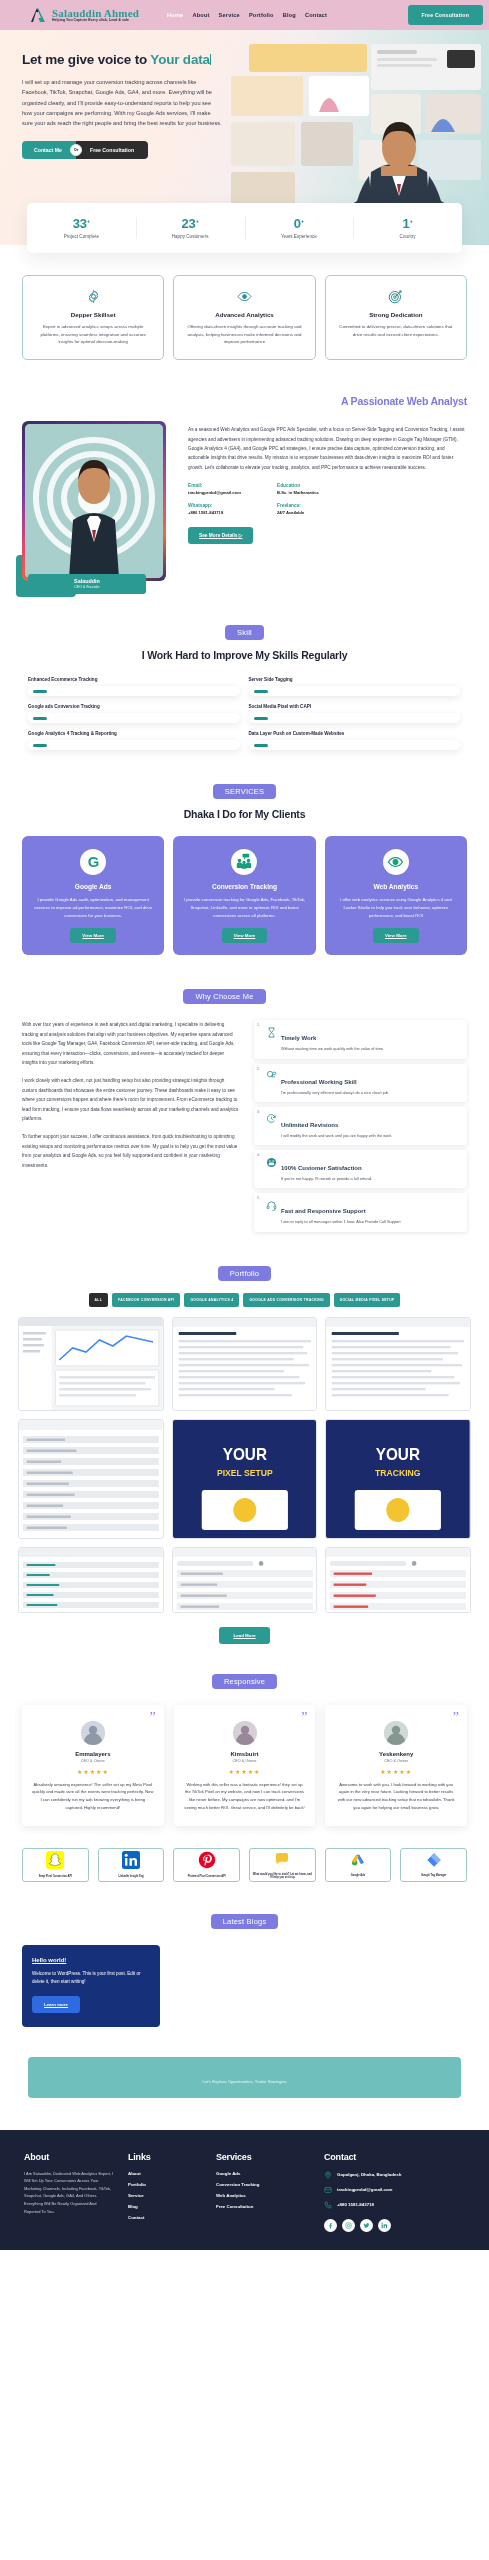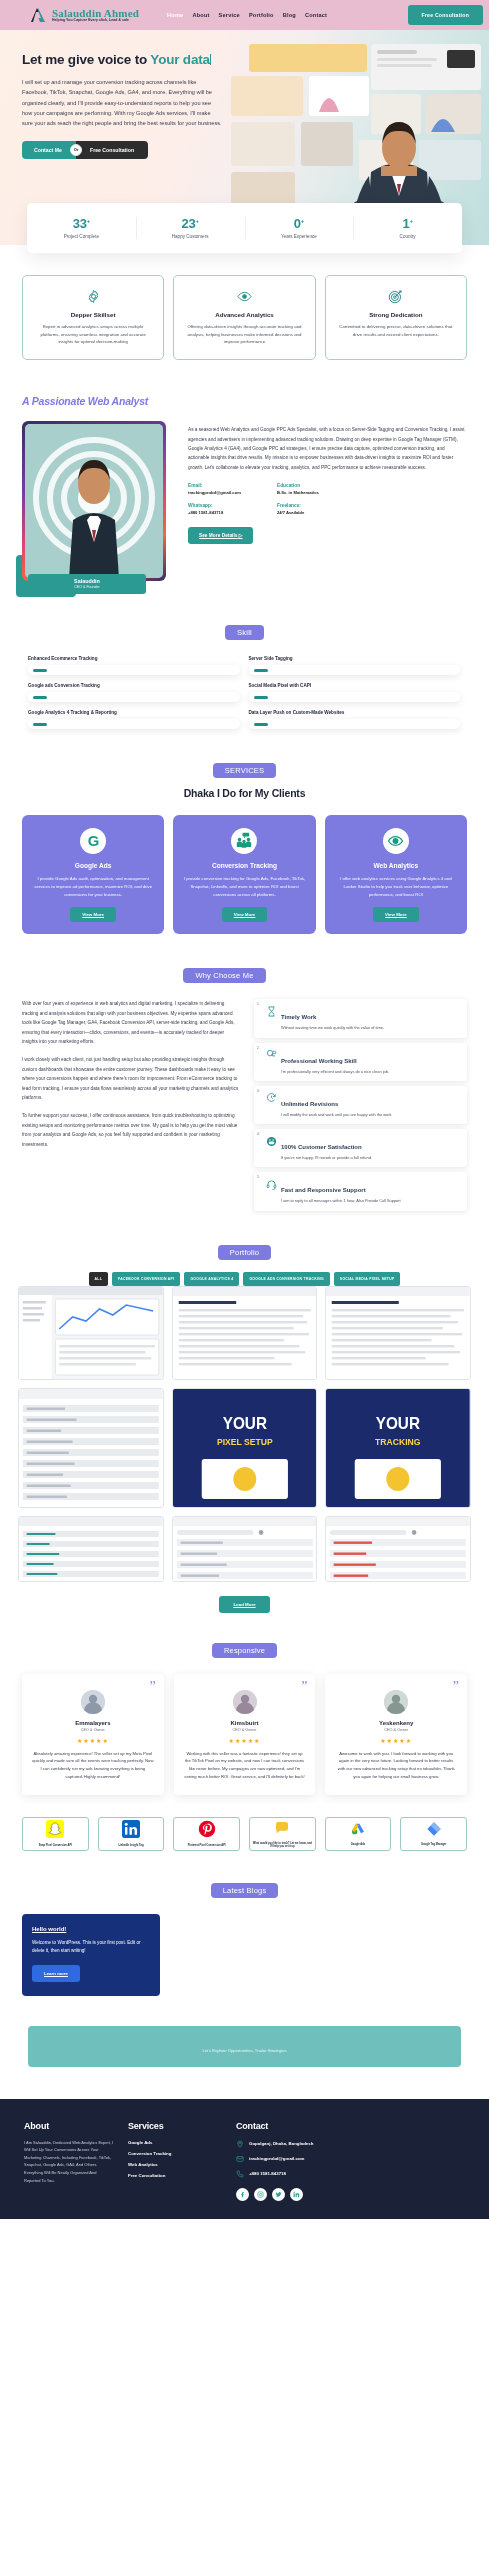--- a/index.html
+++ b/index.html
@@ -94,21 +94,21 @@
   .features { display: flex; gap: 9px; padding: 22px 22px 0; }
   .fcard {
     flex: 1; border: 1px solid #a6cdcb; border-radius: 5px; background: #fff;
     padding: 12px 10px 13px; text-align: center;
   }
   .fcard-icon { color: #2b8f92; height: 17px; display:flex; align-items:center; justify-content:center; }
   .fcard-title { font-size: 6.2px; font-weight: bold; margin-top: 6px; color:#1d2235; }
   .fcard-desc { font-size: 4.4px; line-height: 1.75; color: #4a5161; margin-top: 5px; }
 
   
-  .sec-title-center { text-align:left;font-style:italic; }
+  .sec-title-center { text-align:right; }
   .pill {
     display:inline-block; background:#7d7ae0; color:#fff; font-size: 7.5px;
     padding: 3px 12px; border-radius: 4px; letter-spacing:.2px;
   }
   .sec-h2 { font-size: 10.5px; font-weight: bold; margin-top: 9px; letter-spacing:-.2px; }
 
   
   .about-sec { padding: 26px 22px 0; }
   .about-row { display:flex; gap: 14px; margin-top: 14px; }
   .about-photo {
@@ -191,21 +191,21 @@
   .wd { font-size:3.9px; color:#4a5161; margin-top:2px; line-height:1.6; }
 
   
   .pf-sec { padding: 30px 18px 0; text-align:center; }
   .pf-filters { display:flex; gap:4px; justify-content:center; margin-top:12px; flex-wrap:nowrap; }
   .pf-f {
     font-size:3.4px; font-weight:bold; letter-spacing:.3px; color:#fff; background:#2b9a93;
     padding: 5px 6px; border-radius:2px; white-space:nowrap;
   }
   .pf-f.active { background:#2d2d2d; }
-  .pf-grid { display:flex; gap:8px; }
+  .pf-grid { display:flex; gap:8px; margin-top:10px; }
   .pf-col { flex:1; display:flex; flex-direction:column; gap:8px; }
   .pf-item {
     border:1px solid #dfe3ea; border-radius:3px; background:#fff; overflow:hidden;
   }
   .pf-shot { height: 92px; position:relative; overflow:hidden; }
   .pf-shot.tall { height: 118px; }
   .pf-shot.short { height: 64px; }
   .btn-load {
     display:inline-block; background:#2b9a93; color:#fff; font-size:4.4px; font-weight:bold;
     padding: 6px 14px; border-radius:3px; margin-top: 14px;
@@ -467,20 +467,21 @@
         <a class="btn-more" href="#">
           <span>See More Details</span>
           <span> ▷</span>
         </a>
       </div>
     </div>
   </div>
 
   <div class="skills-sec">
     <span class="pill">Skill</span>
+    <h2 class="sec-h2">I Work Hard to Improve My Skills Regularly</h2>
     <div class="skill-grid">
       <div class="skill">
         <div class="skill-name">Enhanced Ecommerce Tracking</div>
         <div class="skill-bar">
             <div class="skill-fill" style="width:7%"></div>
           </div>
       </div>
       <div class="skill">
         <div class="skill-name">Server Side Tagging</div>
         <div class="skill-bar">
@@ -959,20 +960,30 @@
 
   <div class="cta-band">
     <p>Let's Explore Opportunities, Trailor Strategies</p>
   </div>
 
   <div class="footer">
     <div class="fcol about">
       <div class="fh">About</div>
       <div class="fabout">I Am Salauddin, Dedicated Web Analytics Expert, I Will Set Up Your Conversions Across Your Marketing Channels, Including Facebook, TikTok, Snapchat, Google Ads, GA4, And Others. Everything Will Be Neatly Organized And Reported To You.</div>
     </div>
+    <div class="fcol links">
+      <div class="fh">Links</div>
+      <div class="flist">
+        <a href="#">About</a>
+        <a href="#">Portfolio</a>
+        <a href="#">Service</a>
+        <a href="#">Blog</a>
+        <a href="#">Contact</a>
+      </div>
+    </div>
     <div class="fcol services">
       <div class="fh">Services</div>
       <div class="flist">
         <a href="#">Google Ads</a>
         <a href="#">Conversion Tracking</a>
         <a href="#">Web Analytics</a>
         <a href="#">Free Consultation</a>
       </div>
     </div>
     <div class="fcol contact">

